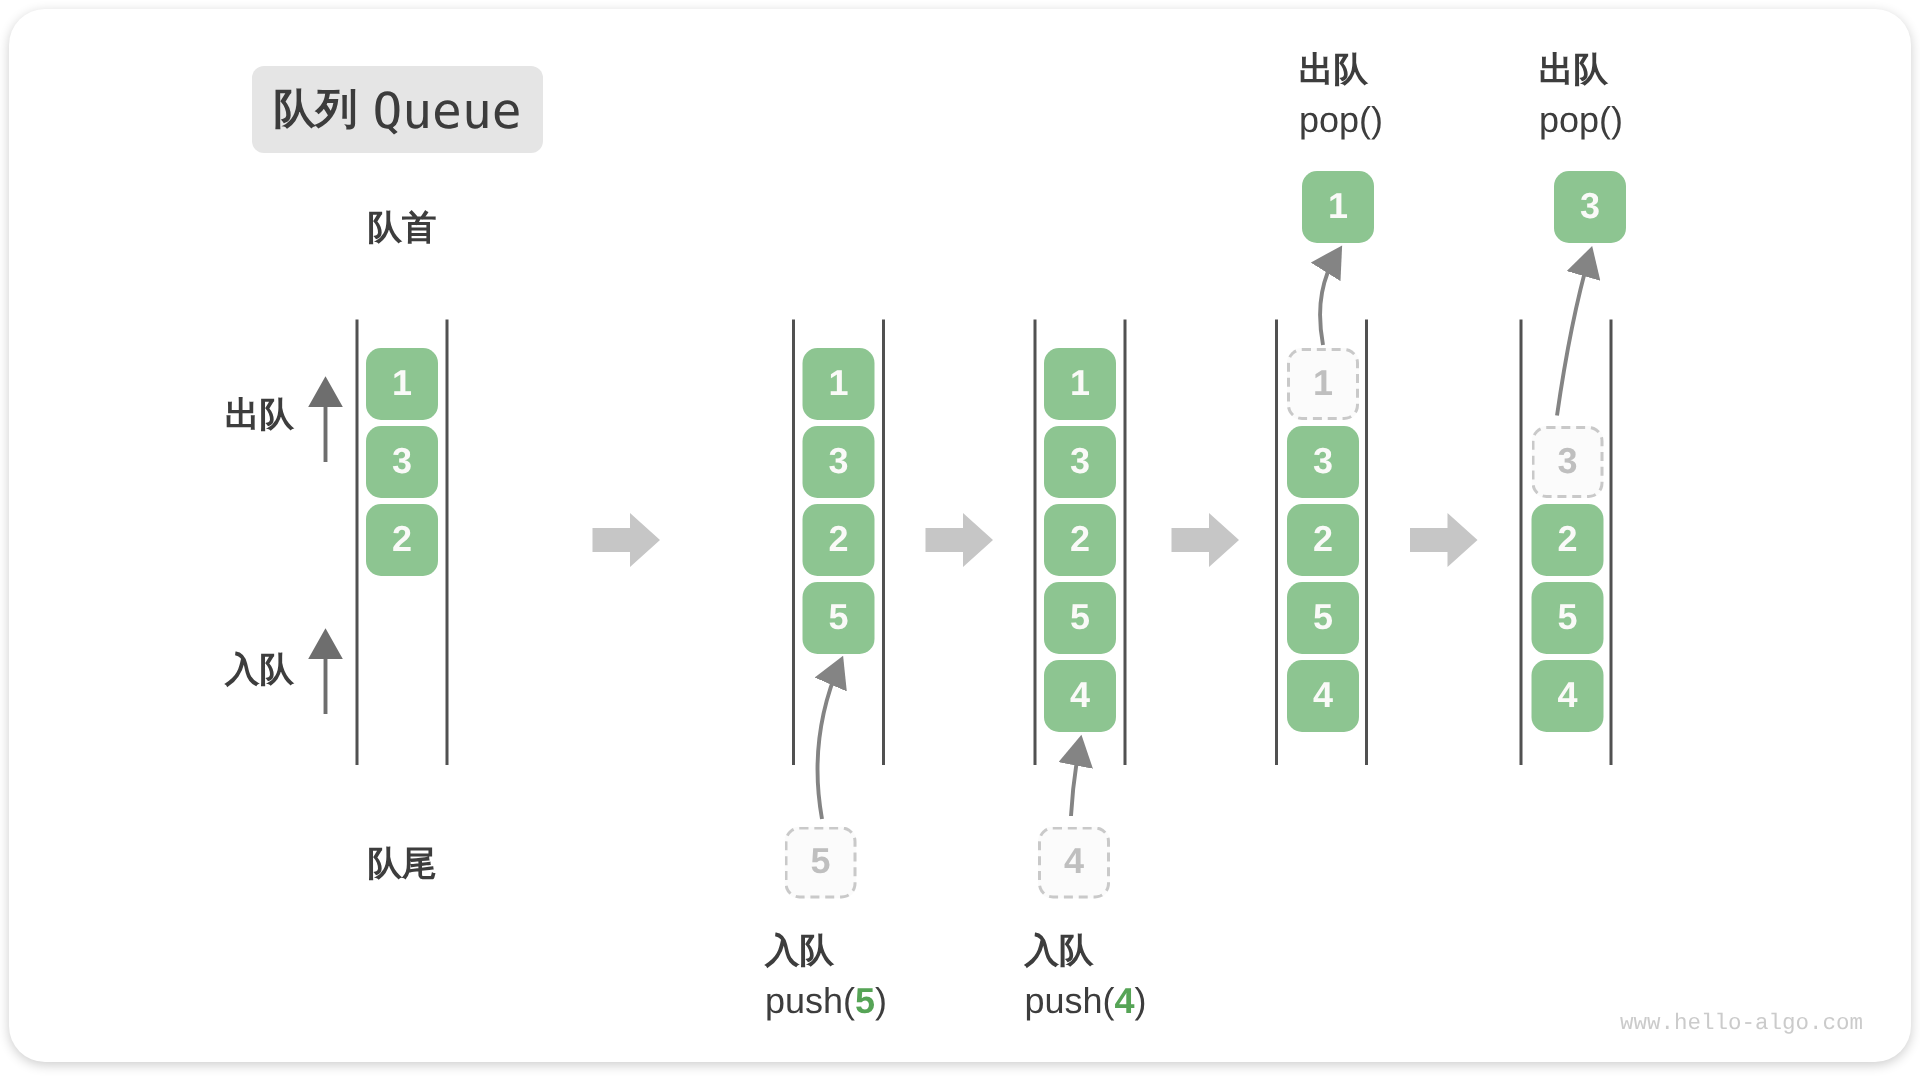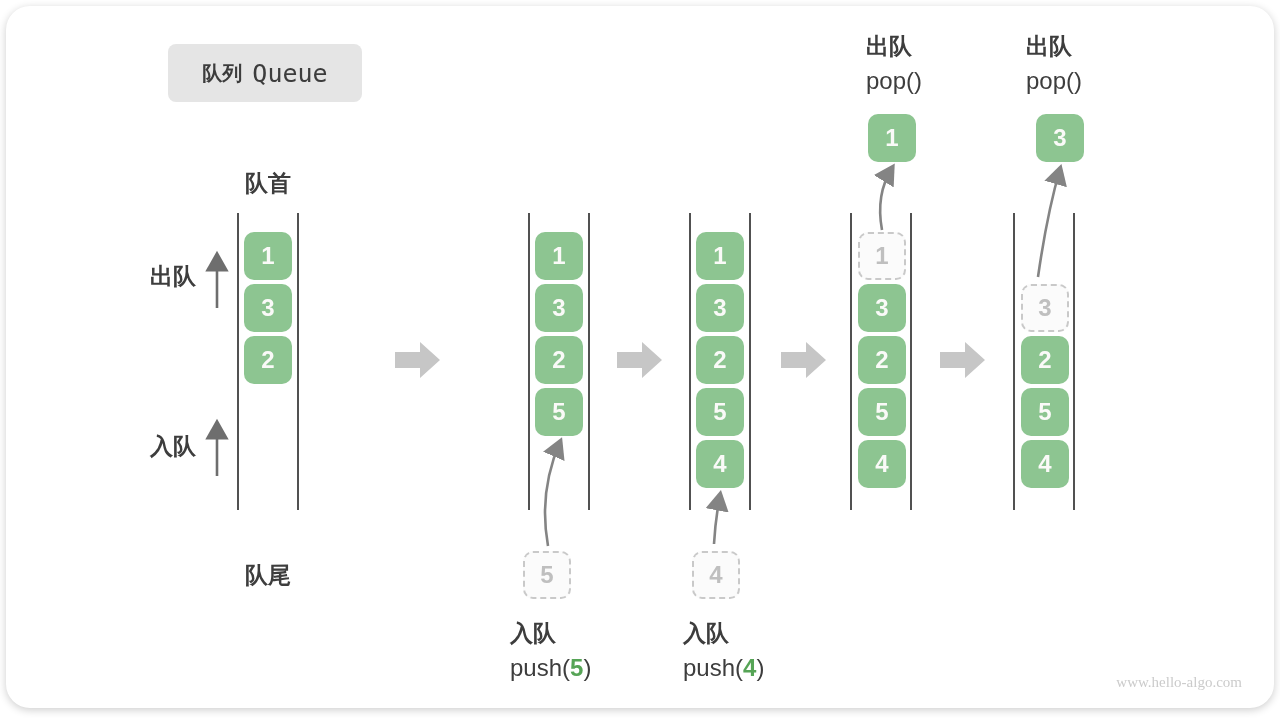--- a/index.html
+++ b/index.html
@@ -5,22 +5,22 @@
   * { margin:0; padding:0; box-sizing:border-box; }
   html,body { width:1280px; height:720px; background:#ffffff; overflow:hidden;
               font-family:"Liberation Sans", sans-serif; }
   #canvas { position:absolute; left:0; top:0; width:1280px; height:720px; }
   .card { position:absolute; left:6px; top:6px; width:1268px; height:702px;
           background:#ffffff; border-radius:24px; box-shadow:0 2px 8px rgba(0,0,0,.20); }
 
   .title-badge { position:absolute; left:168px; top:44px; width:194px; height:58px;
                  background:#e5e5e5; border-radius:8px; display:flex; align-items:center;
                  justify-content:center; gap:10px; }
-  .title-zh { font-size:20px; font-weight:bold; color:#3c3c3c; }
-  .title-en { font-size:25px; color:#3c3c3c; font-family:"DejaVu Sans Mono", monospace; }
+  .title-zh { font-size:28px; font-weight:bold; color:#3c3c3c; }
+  .title-en { font-size:33px; color:#3c3c3c; font-family:"DejaVu Sans Mono", monospace; }
 
   .cjk-label { position:absolute; font-size:23px; font-weight:bold; color:#3d3d3d; white-space:nowrap; }
   .centered62 { width:62px; text-align:center; }
 
   .vline { position:absolute; top:213px; width:1.5px; height:297px; background:#515151; }
 
   .cell { position:absolute; width:48px; height:48px; border-radius:10px;
           background:#8dc591; color:#fafaf8; font-size:24px; font-weight:bold;
           text-align:center; line-height:48px; }
   .ghost { position:absolute; width:48px; height:48px; border-radius:10px;
@@ -29,34 +29,34 @@
 
   .op-label { position:absolute; white-space:nowrap; }
   .op-zh { display:block; font-size:23px; font-weight:bold; color:#3d3d3d; line-height:33px; }
   .op-code { display:block; font-size:24px; color:#3d3d3d; line-height:36px;
              font-family:Liberation Sans, sans-serif; }
   .arg-green { color:#56a456; font-weight:bold; }
 
   .arrow-svg { position:absolute; overflow:visible; }
 
   .watermark { position:absolute; right:38px; top:674px; font-size:15px; color:#cbcbcb;
-               font-family:Liberation Serif, serif; }
+               font-family:Liberation Mono, monospace; }
 </style>
 </head>
 <body>
 
 <div id="canvas">
   <div class="card"></div>
 
   <div class="title-badge">
     <span class="title-zh">队列</span>
     <span class="title-en">Queue</span>
   </div>
 
-  <div class="cjk-label centered62" style="left:237px; top:168px;">队首</div>
+  <div class="cjk-label centered62" style="left:237px; top:136px;">队首</div>
   <div class="cjk-label centered62" style="left:237px; top:560px;">队尾</div>
 
   <div class="cjk-label" style="left:150px; top:261px;">出队</div>
   <svg class="arrow-svg" style="left:207px; top:244px;" width="20" height="68">
     <defs>
         <marker id="ah1" markerWidth="9" markerHeight="9" refX="6" refY="4.5" orient="auto">
           <path d="M0,0 L8,4.5 L0,9 z" fill="#6e6e6e"></path>
         </marker>
       </defs>
     <line x1="10" y1="64" x2="10" y2="12" stroke="#6e6e6e" stroke-width="2.6" marker-end="url(#ah1)"></line>

